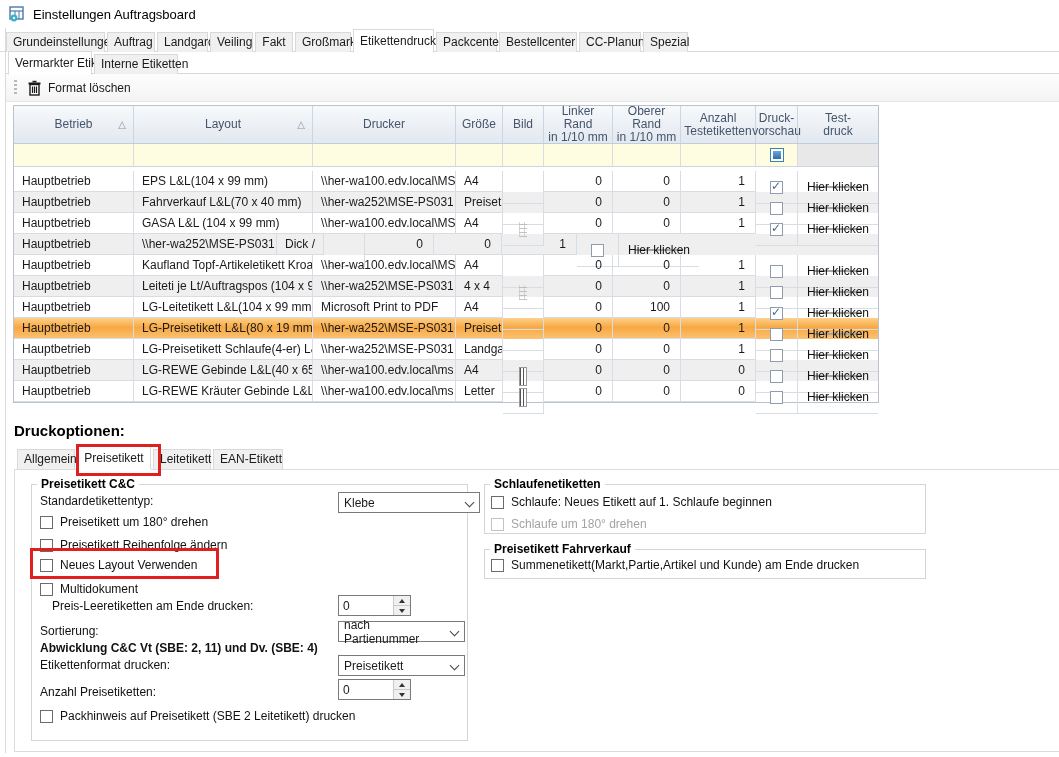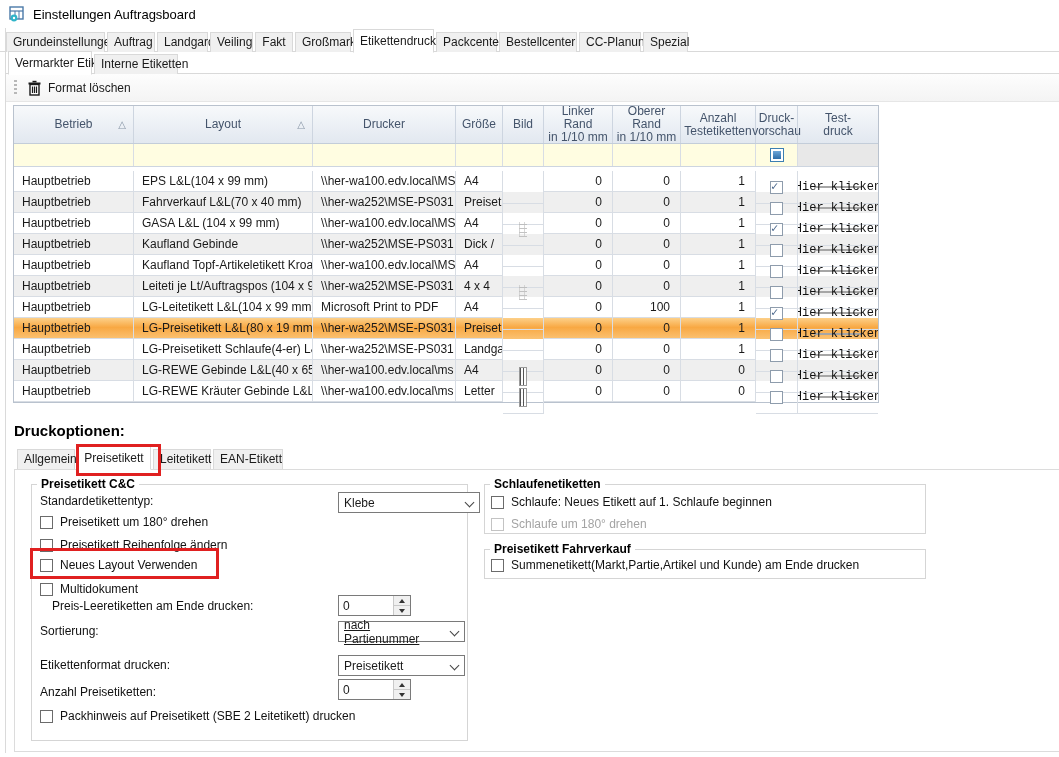--- a/index.html
+++ b/index.html
@@ -32,21 +32,21 @@
   .fcell{box-sizing:border-box;background:#fffde1;border-right:1px solid #d8dde4;display:flex;align-items:center;justify-content:center;}
   .fcell.gray{background:#e8e8e8;}
   .fcell:last-child{border-right:none;}
   .gaprow{height:4px;background:#fff;}
   .trow{display:flex;height:21px;background:#fff;}
   .trow.alt{background:#efefef;}
   .trow.sel{background:linear-gradient(180deg,#fdd089 0%,#f8a843 45%,#fbc273 100%);}
   .tcell{box-sizing:border-box;border-right:1px solid #d8dde4;border-bottom:1px solid #d8dde4;display:flex;align-items:center;
          padding:0 4px 0 8px;white-space:nowrap;overflow:hidden;}
   .tcell.num{justify-content:flex-end;padding-right:10px;}
-  .tcell.ctr{justify-content:center;padding:16px;font-family:Liberation Mono, monospace;}
+  .tcell.ctr{justify-content:center;padding:16px;}
   .tcell:last-child{border-right:none;}
   .click-btn{box-sizing:border-box;width:100%;height:100%;border:1px solid #a6a6a6;background:linear-gradient(#f8f8f8,#dedede);
              font-family:inherit;font-size:12px;color:#111;display:flex;align-items:center;justify-content:center;cursor:default;}
   
   .cb{box-sizing:border-box;width:13px;height:13px;border:1px solid #8e9cac;background:#fff;position:relative;flex:none;}
   .cb.checked::after{content:"✓";position:absolute;left:0px;top:-3px;font-size:12px;font-weight:bold;color:#4a678c;}
   .cb.plain{border-color:#6b6b6b;}
   .cb.disabled{border-color:#c3c3c3;}
   .cb.indet{width:14px;height:14px;border:1px solid #3c7fb1;display:flex;align-items:center;justify-content:center;}
   .cb.indet::after{content:"";width:8px;height:8px;background:linear-gradient(#6ea6d8,#2d6da8);}
@@ -215,21 +215,20 @@
         <div class="tcell num" style="width: 75px;">1</div>
         <div class="tcell ctr" style="width: 42px;">
           <span class="cb checked"></span>
         </div>
         <div class="tcell ctr" style="width: 80px;">
           <div class="click-btn">Hier klicken</div>
         </div>
       </div>
       <div class="trow alt">
         <div class="tcell" style="width: 120px;">Hauptbetrieb</div>
-        <div class="tcell" style="width: 179px;">Kaufland Gebinde</div>
         <div class="tcell" style="width: 143px;">\\her-wa252\MSE-PS031</div>
         <div class="tcell" style="width: 47px;">Dick /</div>
         <div class="tcell ctr" style="width: 41px;"></div>
         <div class="tcell num" style="width: 69px;">0</div>
         <div class="tcell num" style="width: 68px;">0</div>
         <div class="tcell num" style="width: 75px;">1</div>
         <div class="tcell ctr" style="width: 42px;">
           <span class="cb"></span>
         </div>
         <div class="tcell ctr" style="width: 80px;">
@@ -399,25 +398,26 @@
             <span class="sb">
               <span class="tri-up"></span>
             </span>
             <span class="sb">
               <span class="tri-dn"></span>
             </span>
           </span>
       </div>
 
       <span class="ctl-label" style="left:8px;top:139px;">Sortierung:</span>
-      <div class="ddl" style="left:306px;top:136px;width:127px;text-decoration:underline;">
+      <div class="ddl" style="left:306px;top:136px;width:127px;">
         <span>nach Partienummer</span>
         <span class="chev"></span>
       </div>
 
+      <span class="ctl-label bold" style="left:8px;top:156px;">Abwicklung C&amp;C Vt (SBE: 2, 11) und Dv. (SBE: 4)</span>
 
       <span class="ctl-label" style="left:8px;top:173px;">Etikettenformat drucken:</span>
       <div class="ddl" style="left:306px;top:170px;width:127px;">
         <span>Preisetikett</span>
         <span class="chev"></span>
       </div>
 
       <span class="ctl-label" style="left:8px;top:200px;">Anzahl Preisetiketten:</span>
       <div class="spinner" style="left:306px;top:194px;width:73px;">
         <span class="spin-val">0</span>

